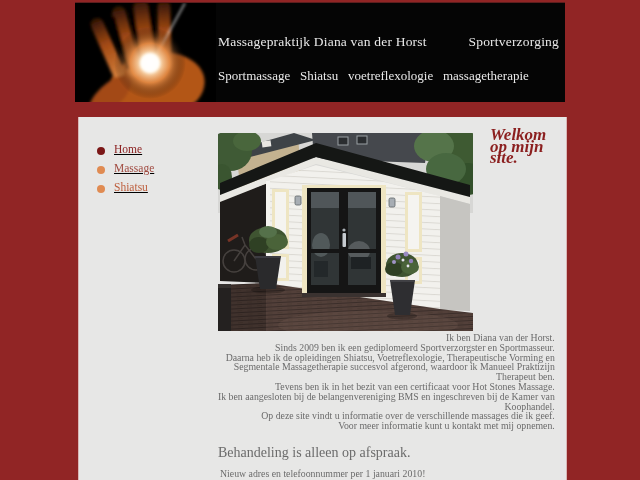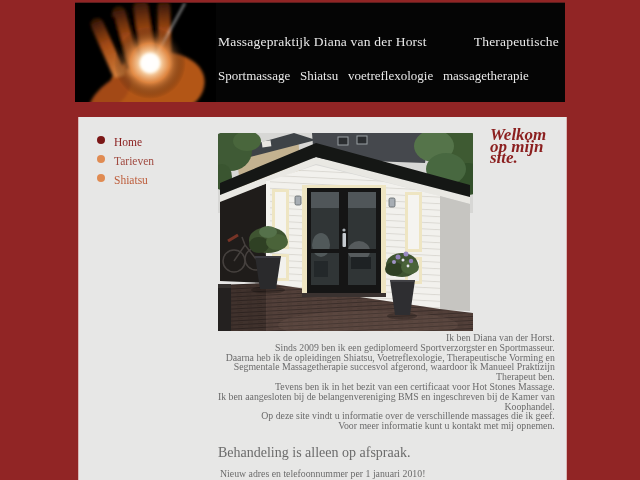--- a/index.html
+++ b/index.html
@@ -11,21 +11,21 @@
   .hand{position:absolute;left:0;top:0;width:141px;height:99px;display:block;}
   .header-text{position:absolute;left:143px;top:0;right:0;bottom:0;color:#e9e9e9;}
   .title-row{position:absolute;left:0;right:6px;top:31px;display:flex;
              justify-content:space-between;font-size:13.5px;letter-spacing:.2px;}
   .subtitle{position:absolute;left:0;top:65px;font-size:13px;white-space:pre;}
   
   .content{position:absolute;left:78px;top:117px;width:487px;height:363px;
            background:#e7e7e6;border-left:1px solid #d9b6b6;border-right:1px solid #d9b6b6;
            box-sizing:content-box;}
   .menu{position:absolute;left:18px;top:19px;}
-  .menu-item{display:flex;align-items:flex-start;height:19px;cursor:pointer;}
+  .menu-item{display:flex;align-items:flex-end;height:19px;cursor:pointer;text-decoration:underline;}
   .bullet{width:8px;height:8px;border-radius:50%;margin-right:9px;flex:0 0 auto;}
   .mlabel{font-size:11.5px;}
   .photo{position:absolute;left:139px;top:16px;width:255px;height:198px;display:block;}
   .welcome{position:absolute;left:411px;top:12px;width:58px;
            font-size:17px;font-weight:bold;font-style:italic;color:#8b1f1f;line-height:11.5px;}
   .intro{position:absolute;left:139px;top:216px;font-size:9.8px;line-height:9.8px;
          color:#6b6b6b;white-space:pre;text-align:right;}
   .note1{position:absolute;left:139px;top:328px;font-size:14px;color:#6b6b6b;}
   .note2{position:absolute;left:141px;top:351px;font-size:9.8px;color:#6b6b6b;}
 </style>
@@ -68,36 +68,36 @@
           <line x1="84" y1="1" x2="84" y2="60"></line>
         </g>
       </g>
       <line x1="110" y1="0" x2="78" y2="58" stroke="#ffffff" stroke-width="1.6" opacity=".65" filter="url(#soft)"></line>
       <circle cx="75" cy="60" r="36" fill="url(#flare)"></circle>
       <circle cx="75" cy="60" r="10" fill="#ffffff" opacity=".95" filter="url(#soft)"></circle>
     </svg>
     <div class="header-text">
       <div class="title-row">
         <span>Massagepraktijk Diana van der Horst</span>
-        <span>Therapeutische</span>
+        <span>Sportverzorging</span>
       </div>
       <div class="subtitle">Sportmassage   Shiatsu   voetreflexologie   massagetherapie</div>
     </div>
   </div>
 
   <div class="content">
 
     <div class="menu">
       <div class="menu-item">
         <span class="bullet" style="background: rgb(123, 23, 23);"></span>
         <span class="mlabel" style="color: rgb(140, 33, 33);">Home</span>
       </div>
       <div class="menu-item">
         <span class="bullet" style="background: rgb(224, 139, 82);"></span>
-        <span class="mlabel" style="color: rgb(160, 74, 64);">Tarieven</span>
+        <span class="mlabel" style="color: rgb(160, 74, 64);">Massage</span>
       </div>
       <div class="menu-item">
         <span class="bullet" style="background: rgb(224, 139, 82);"></span>
         <span class="mlabel" style="color: rgb(189, 92, 58);">Shiatsu</span>
       </div>
     </div>
 
     <div class="welcome">Welkom op mijn site.</div>
 
     <svg class="photo" viewBox="0 0 255 198">

